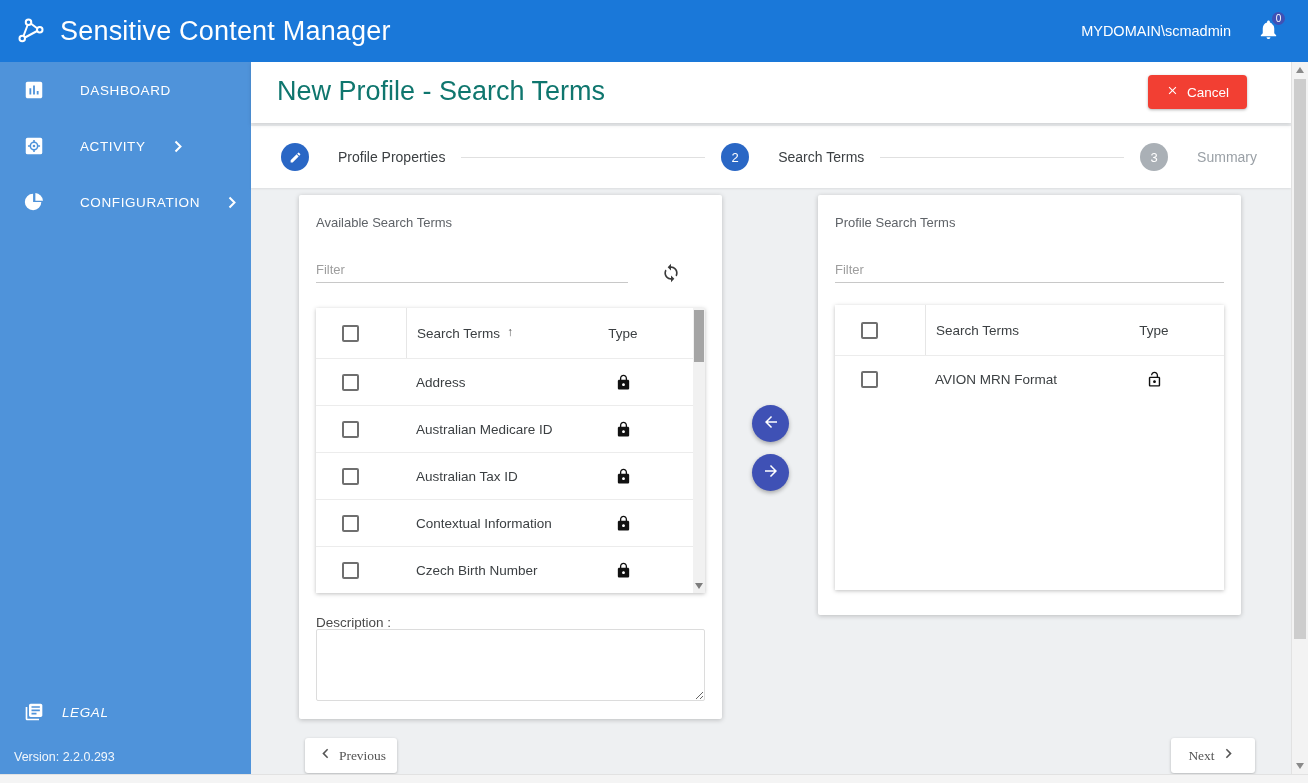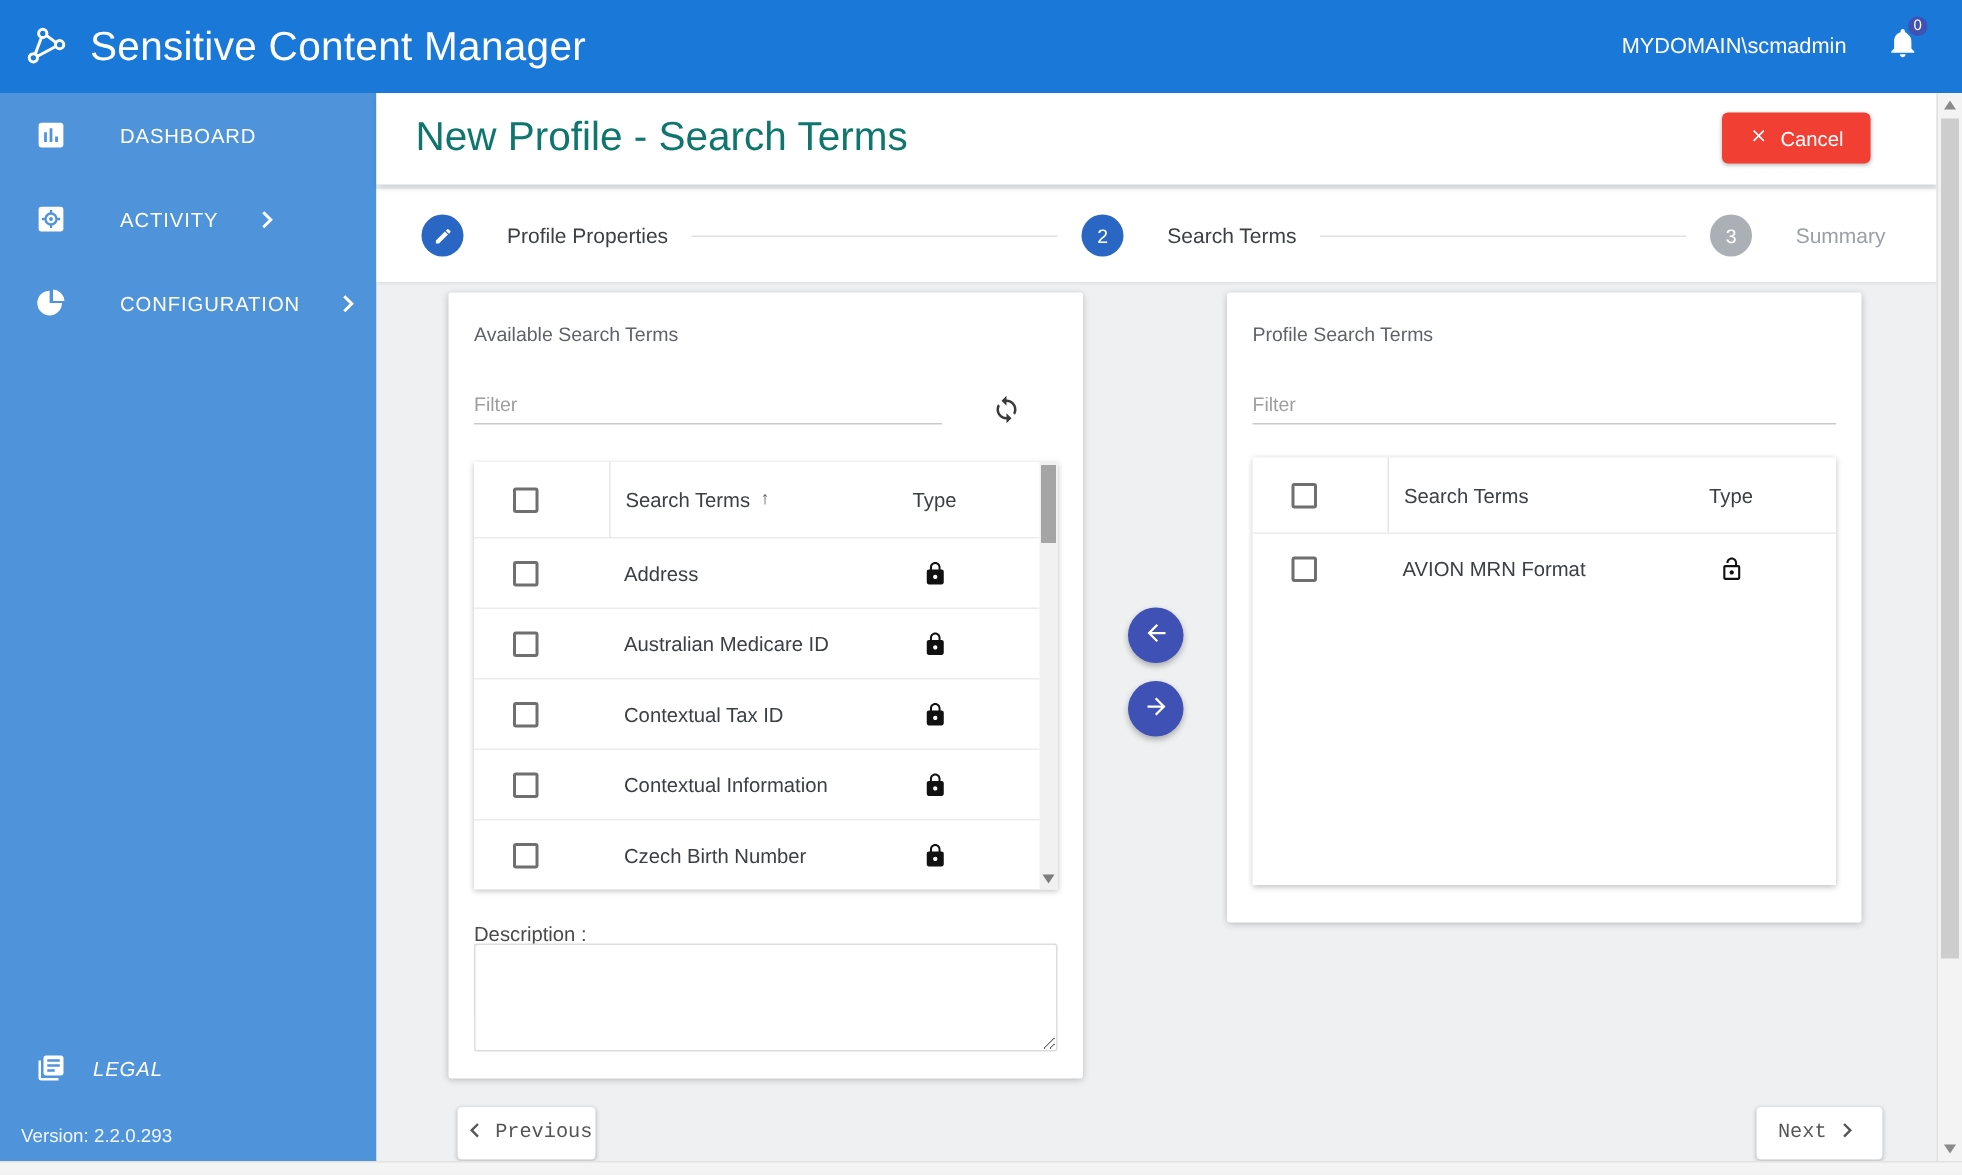--- a/index.html
+++ b/index.html
@@ -75,21 +75,21 @@
 
   
   .desc-label { position:absolute; top:420px; left:17px; font-size:13.5px; color:#4a4a4a; }
   .desc-textarea { position:absolute; top:434px; left:17px; width:389px; height:72px; border:1px solid #dcdcdc; border-radius:2px; resize:both; font-family:inherit; font-size:13px; color:#333; padding:6px; outline:none; }
 
   
   .transfer { position:absolute; left:501px; top:343px; display:flex; flex-direction:column; gap:12px; }
   .transfer-btn { width:37px; height:37px; border-radius:50%; border:none; background:#3f51b5; display:flex; align-items:center; justify-content:center; cursor:pointer; box-shadow:0 2px 4px rgba(0,0,0,0.3); }
 
   
-  .nav-btn { position:absolute; top:676px; height:35px; background:#fff; border:none; border-radius:3px; box-shadow:0 1px 3px rgba(0,0,0,0.25); display:flex; align-items:center; justify-content:center; gap:4px; font-size:13.5px; color:#555; cursor:pointer; padding:0 14px; font-family:Liberation Mono, monospace; }
+  .nav-btn { position:absolute; top:676px; height:35px; background:#fff; border:none; border-radius:3px; box-shadow:0 1px 3px rgba(0,0,0,0.25); display:flex; align-items:center; justify-content:center; gap:4px; font-size:13.5px; color:#555; cursor:pointer; padding:0 14px; font-family:Liberation Serif, serif; }
   .prev-btn { left:54px; width:92px; }
   .next-btn { right:36px; width:84px; }
 
   
   .vscrollbar { position:absolute; top:62px; right:0; width:17px; height:712px; background:#f3f3f3; border-left:1px solid #e2e2e2; z-index:40; }
   .vthumb { position:absolute; top:17px; left:2px; width:12px; height:560px; background:#cdcdcd; cursor:pointer; }
   .tri-up { position:absolute; top:5px; left:4px; width:0; height:0; border-left:4px solid transparent; border-right:4px solid transparent; border-bottom:6px solid #8a8a8a; cursor:pointer; }
   .tri-down { position:absolute; bottom:5px; left:4px; width:0; height:0; border-left:4px solid transparent; border-right:4px solid transparent; border-top:6px solid #8a8a8a; cursor:pointer; }
   .hscrollbar { position:absolute; left:0; bottom:0; width:1308px; height:9px; background:#f4f4f4; border-top:1px solid #e2e2e2; z-index:40; }
 </style>
@@ -248,21 +248,21 @@
             <span class="ttype">
               <svg width="17" height="19" viewBox="0 0 24 24" fill="#111" fill-rule="evenodd">
                 <path d="M18 8h-1V6c0-2.76-2.24-5-5-5S7 3.24 7 6v2H6c-1.1 0-2 .9-2 2v10c0 1.1.9 2 2 2h12c1.1 0 2-.9 2-2V10c0-1.1-.9-2-2-2zm-6 9c-1.1 0-2-.9-2-2s.9-2 2-2 2 .9 2 2-.9 2-2 2zm3.1-9H8.9V6c0-1.71 1.39-3.1 3.1-3.1 1.71 0 3.1 1.39 3.1 3.1v2z"></path>
               </svg>
             </span>
           </div>
           <div class="trow">
             <span class="tcheck">
               <span class="checkbox"></span>
             </span>
-            <span class="tname">Contextual Tax ID</span>
+            <span class="tname">Australian Tax ID</span>
             <span class="ttype">
               <svg width="17" height="19" viewBox="0 0 24 24" fill="#111" fill-rule="evenodd">
                 <path d="M18 8h-1V6c0-2.76-2.24-5-5-5S7 3.24 7 6v2H6c-1.1 0-2 .9-2 2v10c0 1.1.9 2 2 2h12c1.1 0 2-.9 2-2V10c0-1.1-.9-2-2-2zm-6 9c-1.1 0-2-.9-2-2s.9-2 2-2 2 .9 2 2-.9 2-2 2zm3.1-9H8.9V6c0-1.71 1.39-3.1 3.1-3.1 1.71 0 3.1 1.39 3.1 3.1v2z"></path>
               </svg>
             </span>
           </div>
           <div class="trow">
             <span class="tcheck">
               <span class="checkbox"></span>
             </span>

